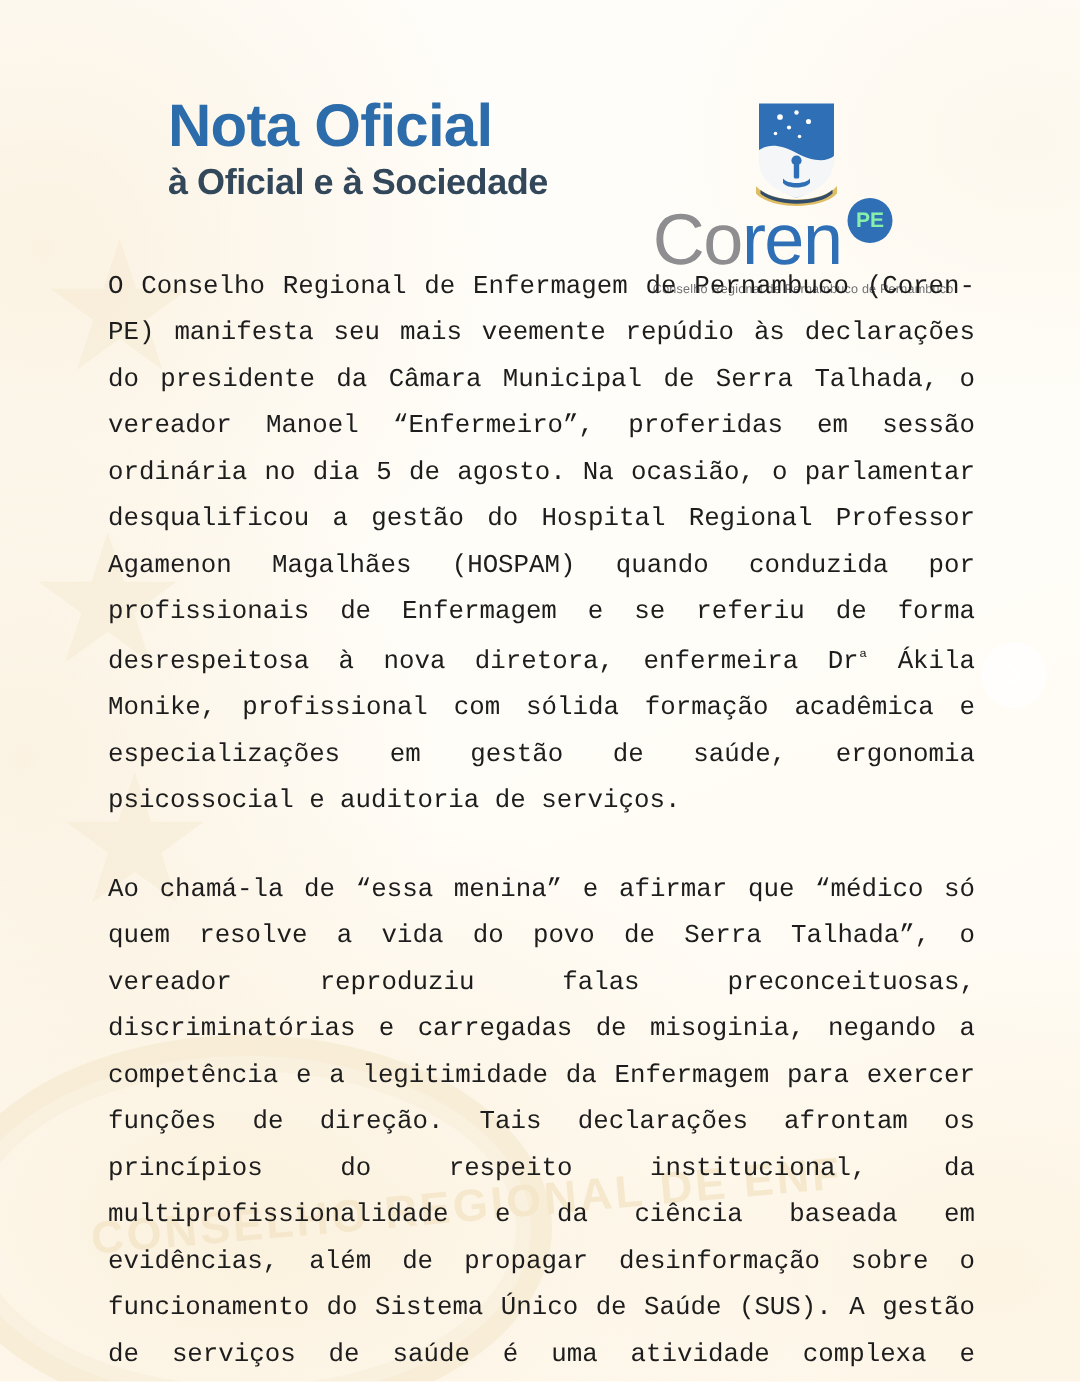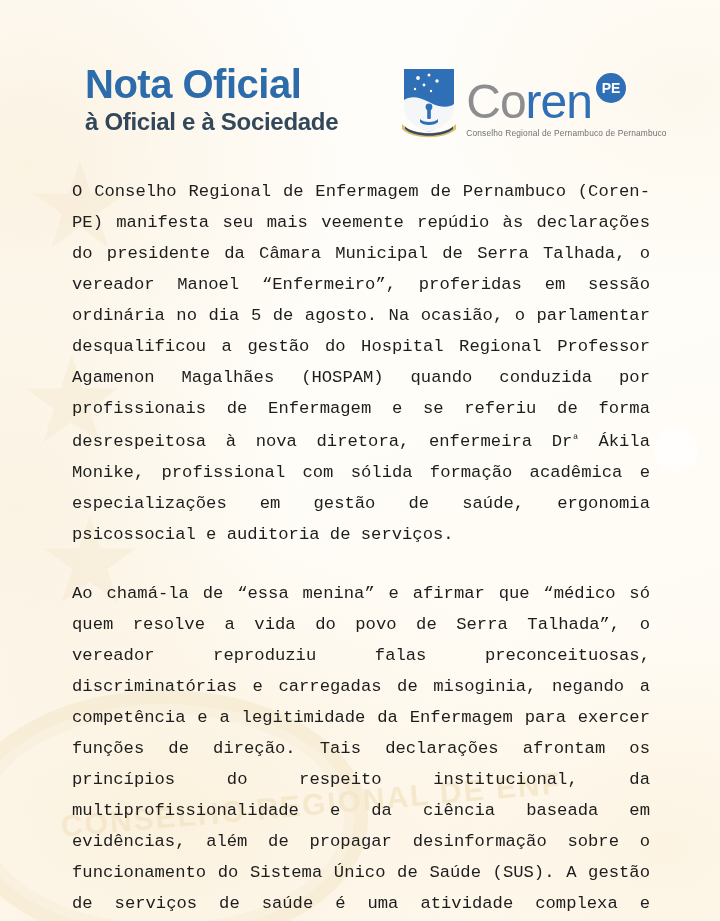--- a/index.html
+++ b/index.html
@@ -71,26 +71,26 @@
     color: rgba(243,229,200,.85);
     transform: rotate(-5deg);
     white-space: nowrap;
     pointer-events: none;
     user-select: none;
   }
 
   
   .header {
     position: absolute;
-    left: 13px; right: 0;
+    left: 0; right: 0;
     top: 62px;
     height: 86px;
     display: flex;
     align-items: flex-start;
-    padding-left: 72px;
+    padding-left: 112px;
   }
 
   .title-block { margin-top: 2px; }
   .title-main {
     font-size: 40px;
     font-weight: 700;
     letter-spacing: -.5px;
     color: #2d6cab;
     line-height: 1;
     white-space: nowrap;
@@ -101,23 +101,24 @@
     font-weight: 700;
     letter-spacing: -.3px;
     color: #32485a;
     line-height: 1;
     white-space: nowrap;
   }
 
   
   .logo {
     display: flex;
-    align-items: flex-end;
+    align-items: center;
     margin-left: 62px;
     margin-top: 4px;
+    flex-direction: column;
   }
   .shield { width: 58px; height: 72px; flex: none; }
 
   .logo-right { margin-left: 8px; }
   .wordmark {
     font-size: 48px;
     font-weight: 400;
     line-height: .95;
     letter-spacing: -1px;
     white-space: nowrap;
@@ -126,21 +127,21 @@
   }
   .wm-co  { color: #8e8e90; }
   .wm-ren { color: #2f6fb5; }
   .pe-badge {
     position: absolute;
     top: -6px;
     right: -34px;
     width: 30px; height: 30px;
     border-radius: 50%;
     background: #2f6fb5;
-    color: #ffffff;
+    color: #86efac;
     font-size: 14px;
     font-weight: 700;
     letter-spacing: 0;
     display: flex;
     align-items: center;
     justify-content: center;
   }
   .logo-tagline {
     margin-top: 3px;
     font-size: 8.4px;

